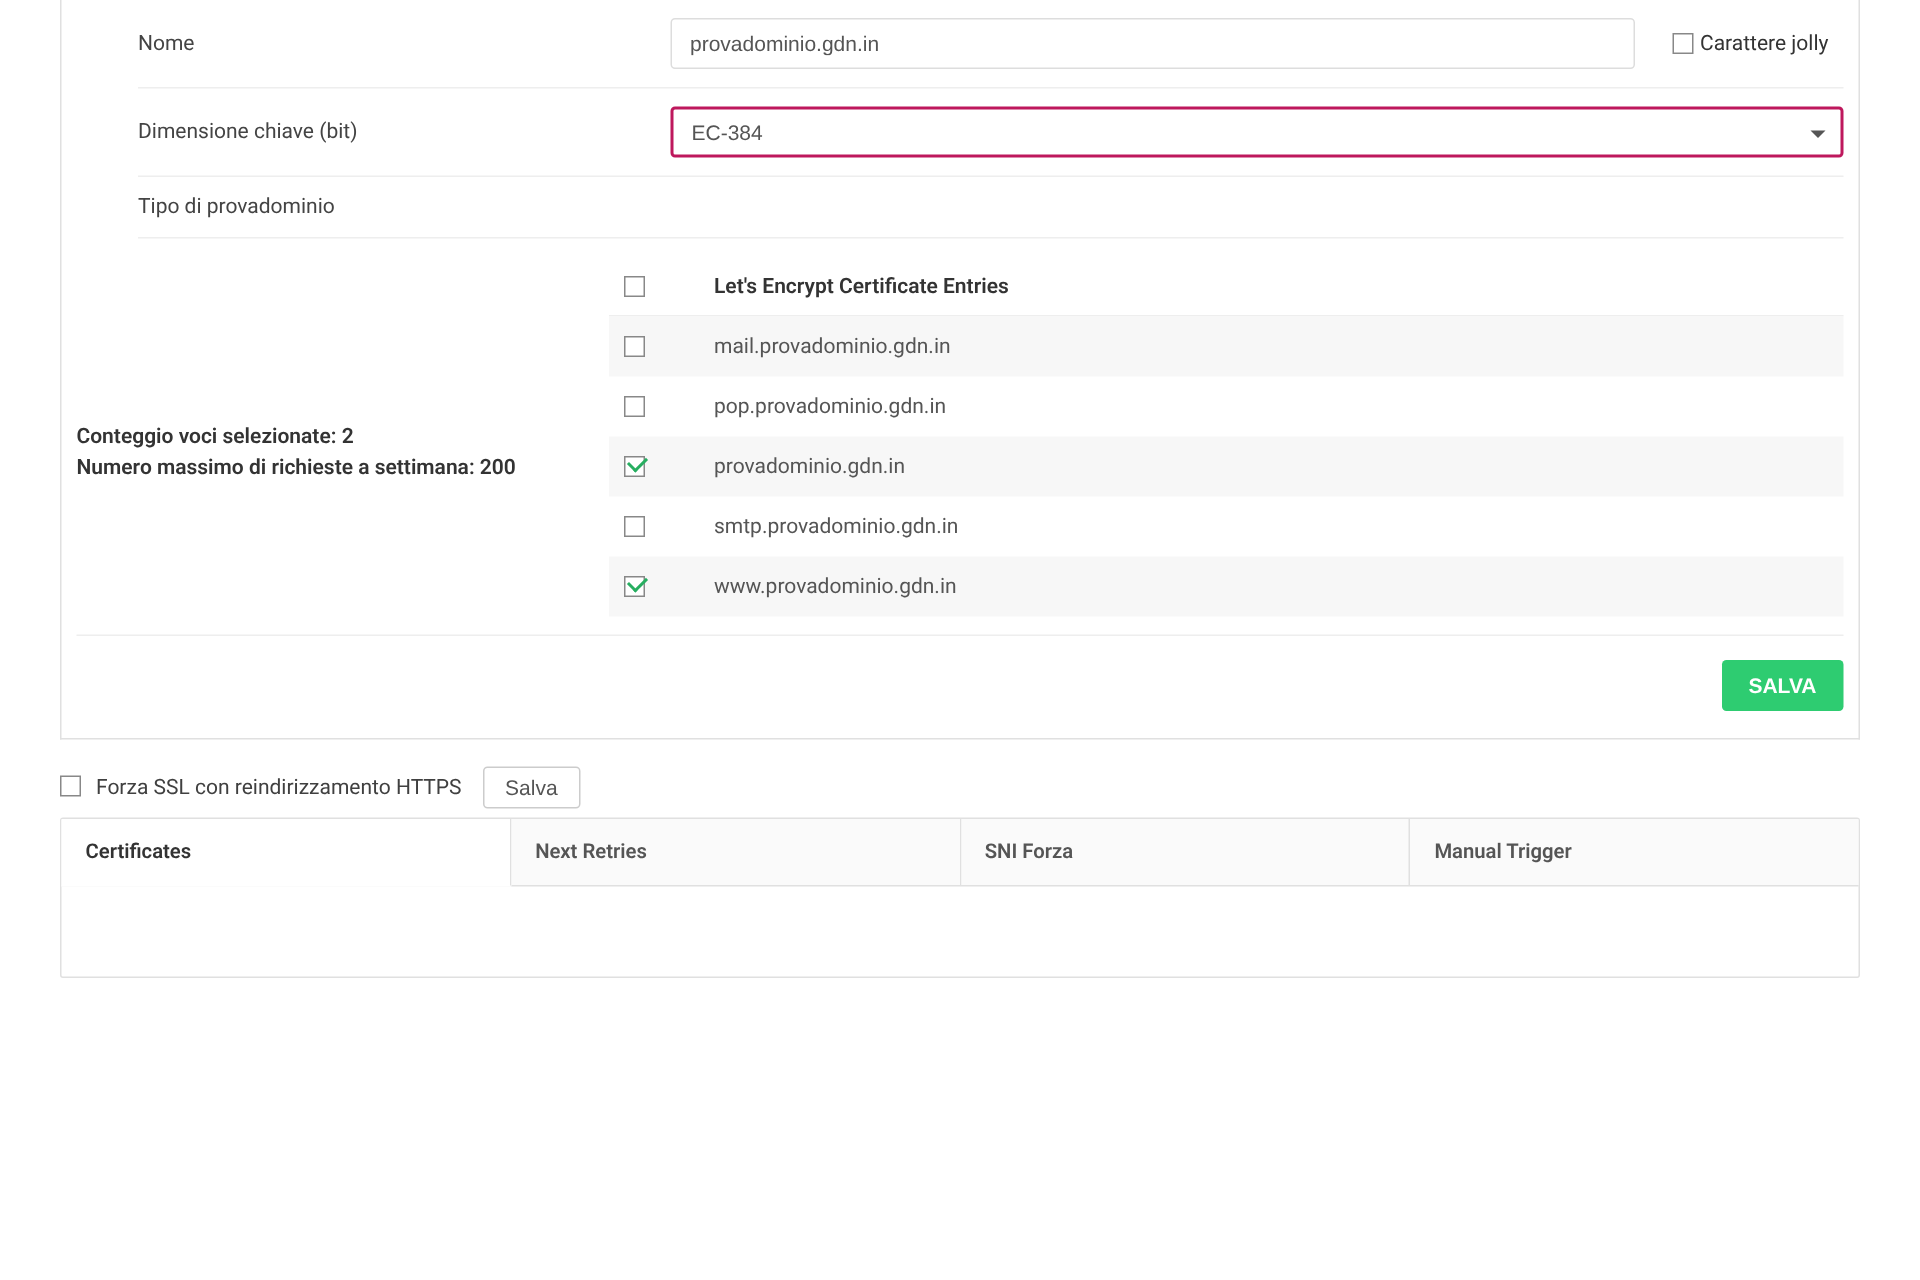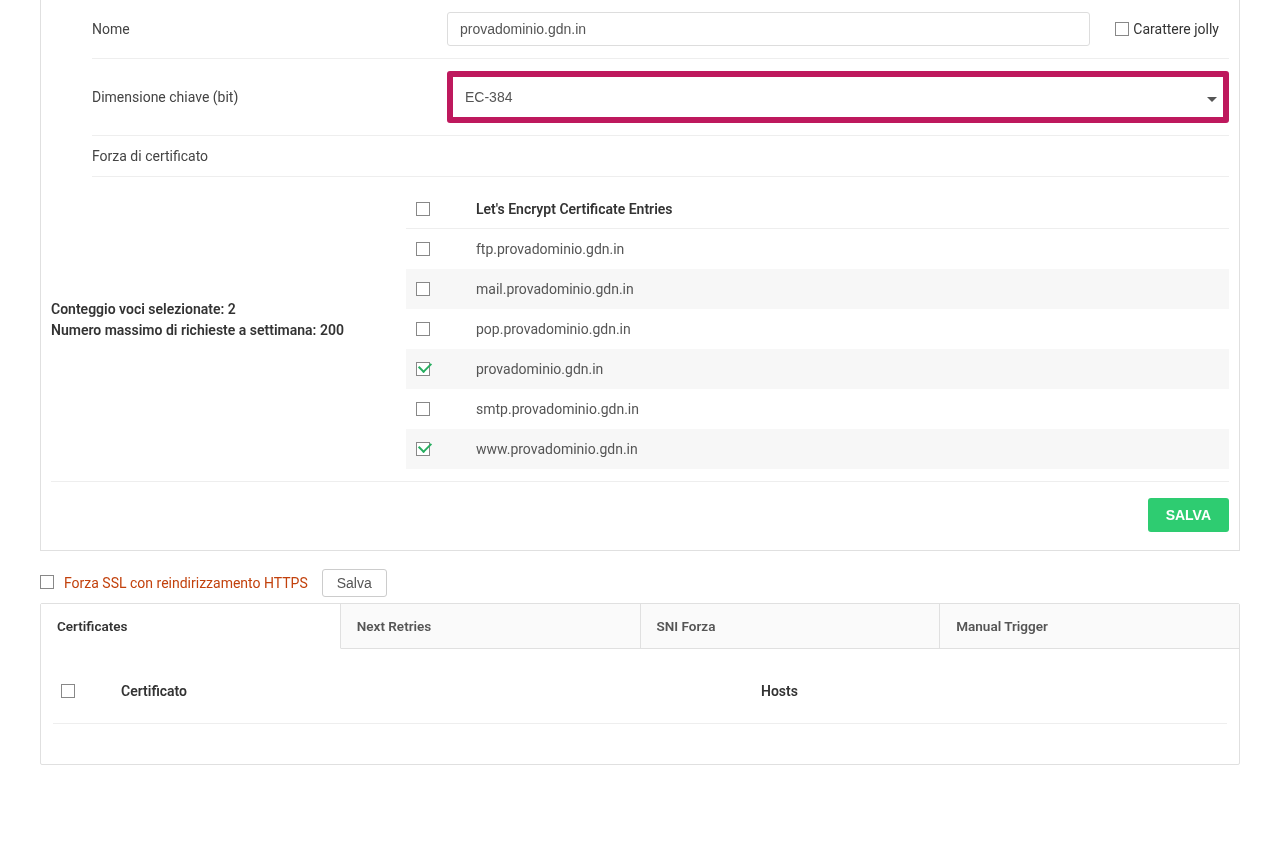--- a/index.html
+++ b/index.html
@@ -4,40 +4,40 @@
 <style>
   * { box-sizing: border-box; margin: 0; padding: 0; }
   body { font-family: -apple-system, BlinkMacSystemFont, "Segoe UI", Roboto, "Helvetica Neue", Arial, sans-serif; color: #333; font-size: 14px; background: #fff; }
   .page { padding: 0 40px 40px 40px; }
   .panel { border: 1px solid #e0e0e0; border-top: none; padding: 0 10px 18px 10px; }
   .form-row { display: flex; align-items: center; padding: 12px 0; border-bottom: 1px solid #eee; margin-left: 41px; }
   .form-label { width: 355px; padding-left: 0; color: #444; font-size: 14px; }
   .form-field { flex: 1; display: flex; align-items: center; gap: 15px; }
   .text-input { flex: 1; height: 34px; border: 1px solid #ddd; border-radius: 3px; padding: 0 12px; font-size: 14px; color: #555; }
   .select-wrap { position: relative; flex: 1; }
-  .select { width: 100%; height: 52px; border: 6px solid #be185d; border-radius: 3px; padding: 0 12px; font-size: 14px; color: #555; appearance: none; background: #fff; }
+  .select { width: 100%; height: 34px; border: 2px solid #be185d; border-radius: 3px; padding: 0 12px; font-size: 14px; color: #555; appearance: none; background: #fff; }
   .select-caret { position: absolute; right: 12px; top: 50%; transform: translateY(-50%); pointer-events: none; }
   .caret-down { width: 0; height: 0; border-left: 5px solid transparent; border-right: 5px solid transparent; border-top: 5px solid #555; display: inline-block; }
   .checkbox { width: 14px; height: 14px; border: 1.5px solid #888; background: #fff; display: inline-block; vertical-align: middle; position: relative; cursor: pointer; }
   .checkbox.checked::after { content: ""; position: absolute; left: 2px; top: -1px; width: 10px; height: 6px; border-left: 2px solid #27ae60; border-bottom: 2px solid #27ae60; transform: rotate(-45deg); }
   .wildcard-group { display: flex; align-items: center; gap: 4px; padding: 0 10px; }
   .entries-row { display: flex; align-items: flex-start; padding: 12px 0; border-bottom: 1px solid #eee; }
   .entries-label { width: 355px; padding-top: 110px; }
   .entries-label p { font-weight: 600; font-size: 14px; color: #333; line-height: 1.5; }
   .entries-table { flex: 1; border: none; }
   .erow { display: flex; align-items: center; height: 40px; padding: 0 10px; }
   .erow.header { font-weight: 600; border-bottom: 1px solid #eee; }
   .erow.alt { background: #f7f7f7; }
   .erow .e-check { width: 60px; display: flex; align-items: center; }
   .erow .e-text { flex: 1; color: #555; font-size: 14px; }
   .erow.header .e-text { color: #333; }
   .actions { display: flex; justify-content: flex-end; padding-top: 16px; }
   .btn-green { background: #2ecc71; color: #fff; border: none; border-radius: 3px; padding: 9px 18px; font-weight: 600; font-size: 14px; cursor: pointer; }
   .force-ssl-row { display: flex; align-items: center; gap: 14px; padding: 18px 0 6px 0; }
-  .force-ssl-row label { display: flex; align-items: flex-start; gap: 10px; color: #c2410c; }
+  .force-ssl-row label { display: flex; align-items: flex-start; gap: 10px; color: #404040; }
   .btn-outline { background: #fff; border: 1px solid #ccc; border-radius: 3px; padding: 5px 14px; font-size: 14px; color: #555; cursor: pointer; }
   h2.section-title { font-size: 22px; font-weight: 600; color: #333; margin: 34px 0 18px 0; }
   .tabs-panel { border: 1px solid #e0e0e0; border-radius: 2px; }
   .tabs-bar { display: flex; border-bottom: 1px solid #e0e0e0; }
   .tab { flex: 1; padding: 14px 16px; font-weight: 600; font-size: 13.5px; color: #555; cursor: pointer; border-right: 1px solid #e0e0e0; background: #fafafa; }
   .tab:last-child { border-right: none; }
   .tab.active { background: #fff; color: #333; border-bottom: 1px solid #fff; margin-bottom: -1px; }
   .tab-body { padding: 20px 12px 40px 12px; }
   .inner-table-head { display: flex; align-items: center; padding: 14px 8px 24px 8px; font-weight: 600; color: #333; border-bottom: 1px solid #eee; }
   .inner-table-head .col-check { width: 60px; display:flex; align-items:center; }
@@ -68,42 +68,36 @@
         <div class="select-wrap">
           <select class="select">
             <option>EC-384</option>
           </select>
           <span class="select-caret"><span class="caret-down"></span></span>
         </div>
       </div>
     </div>
 
     <div class="form-row">
-      <div class="form-label">Forza di certificato</div>
+      <div class="form-label">Tipo di provadominio</div>
     </div>
 
     <div class="entries-row">
       <div class="entries-label">
         <p>Conteggio voci selezionate: 2</p>
         <p>Numero massimo di richieste a settimana: 200</p>
       </div>
       <div class="entries-table">
         <div class="erow header">
           <div class="e-check">
               <span class="checkbox"></span>
             </div>
           <div class="e-text">Let's Encrypt Certificate Entries</div>
         </div>
         <div id="entries-body">
-            <div class="erow">
-              <div class="e-check">
-                <span class="checkbox"></span>
-              </div>
-              <div class="e-text">ftp.provadominio.gdn.in</div>
-            </div>
             <div class="erow alt">
               <div class="e-check">
                 <span class="checkbox"></span>
               </div>
               <div class="e-text">mail.provadominio.gdn.in</div>
             </div>
             <div class="erow">
               <div class="e-check">
                 <span class="checkbox"></span>
               </div>
@@ -146,22 +140,15 @@
 
 
   <div class="tabs-panel">
     <div class="tabs-bar" id="tabs-bar">
         <div class="tab active">Certificates</div>
         <div class="tab">Next Retries</div>
         <div class="tab">SNI Forza</div>
         <div class="tab">Manual Trigger</div>
       </div>
     <div class="tab-body">
-      <div class="inner-table-head">
-        <div class="col-check">
-            <span class="checkbox"></span>
-          </div>
-        <div class="col-cert">Certificato</div>
-        <div class="col-hosts">Hosts</div>
-      </div>
     </div>
   </div>
 </div>
 
 </body></html>

